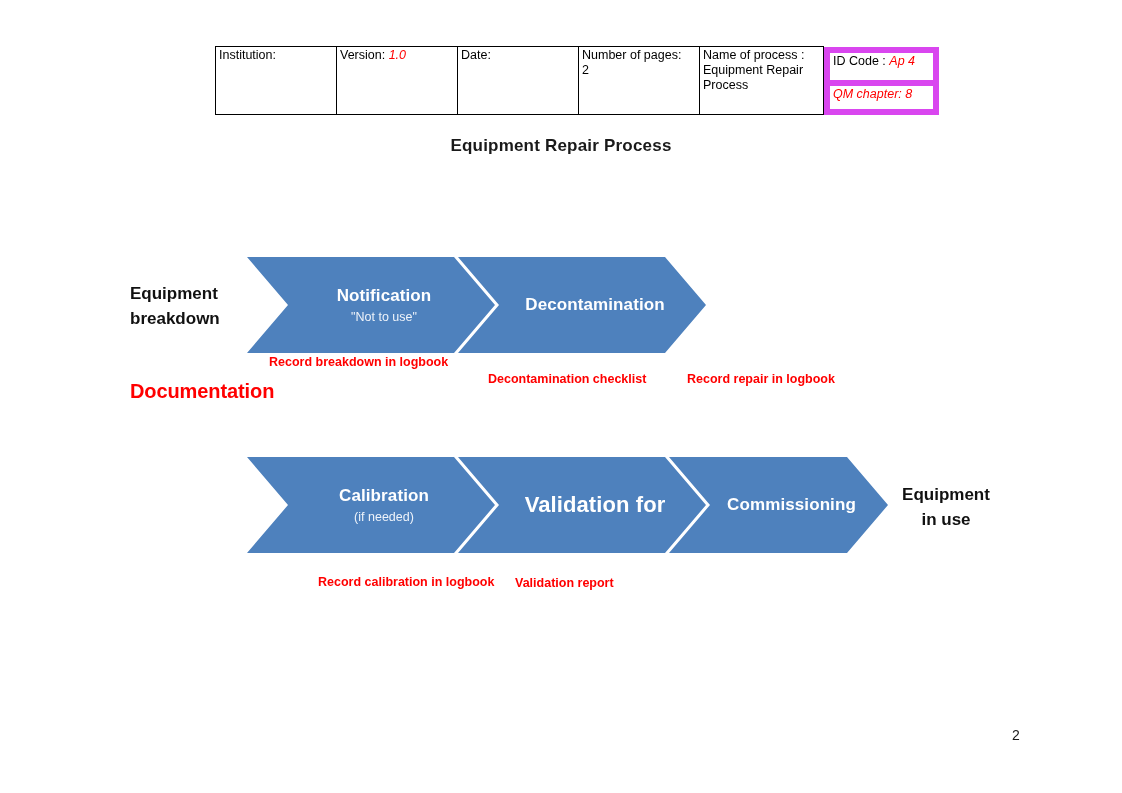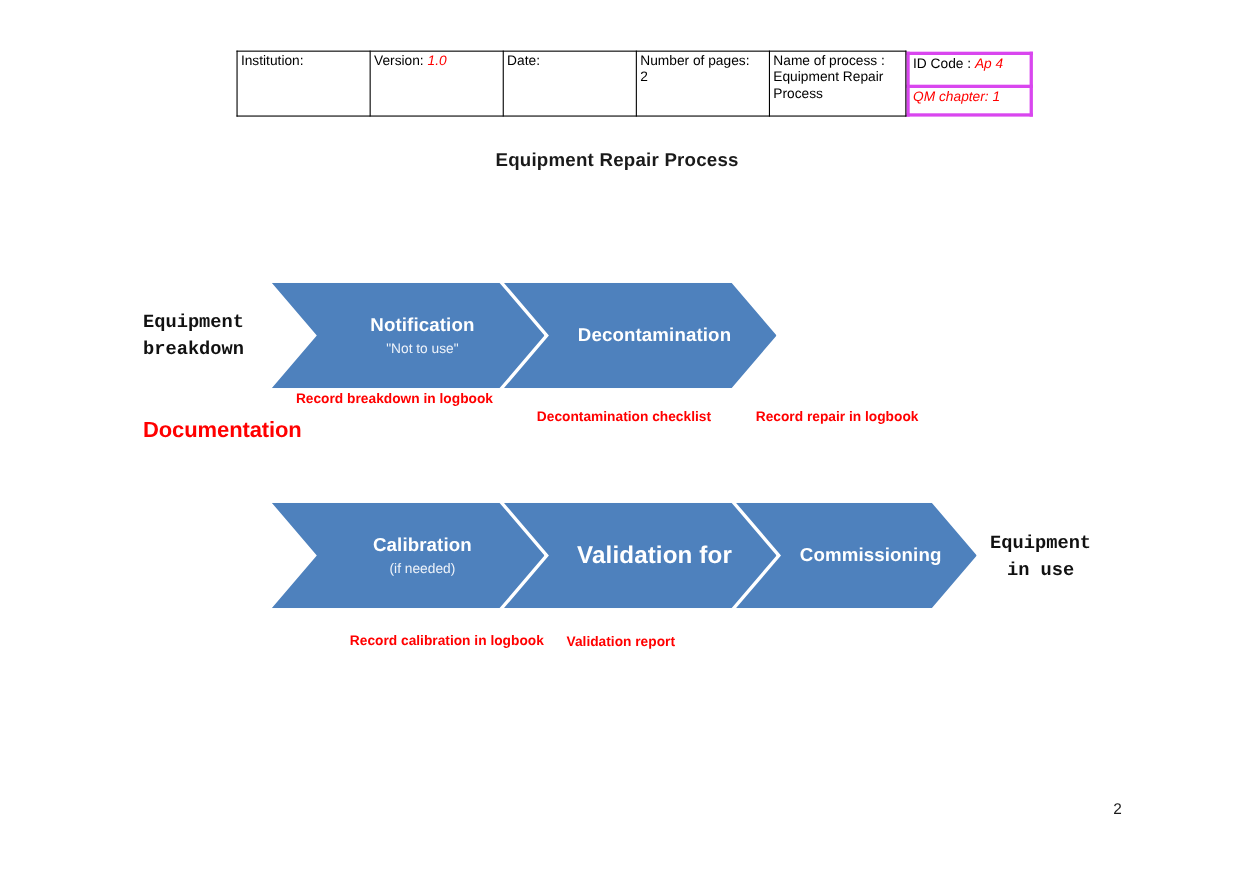--- a/index.html
+++ b/index.html
@@ -39,21 +39,21 @@
     height: auto;
     border: none;
   }
   .id-inner {
     width: 100%;
     border-collapse: collapse;
     table-layout: fixed;
     height: 100%;
   }
   .id-inner td {
-    border: 3px solid #d946ef;
+    border: 6px solid #d946ef;
     height: 26px;
     vertical-align: top;
   }
   .id-inner td.id-bottom {
     height: 22px;
     border-top: 1px solid #000000;
   }
   .red-i { color: #ff0000; font-style: italic; }
 
   
@@ -111,21 +111,20 @@
   .ch-b { left: 211px; width: 248px; }
   .ch-c { left: 422px; width: 219px; }
 
   
   .side-label {
     position: absolute;
     font-weight: bold;
     font-size: 17px;
     line-height: 25px;
     color: #111111;
-    font-family: Liberation Mono, monospace;
   }
   #label-equipment-breakdown { left: 130px; top: 281px; width: 115px; text-align: left; }
   #label-equipment-in-use { left: 896px; top: 482px; width: 100px; text-align: center; }
 
   
   .doc-heading {
     position: absolute;
     left: 130px;
     top: 380px;
     font-weight: bold;
@@ -184,21 +183,21 @@
       <table class="id-inner">
         <tbody>
               <tr>
           <td>
             <span>ID Code :</span>
             <span class="red-i">Ap 4</span>
           </td>
         </tr>
         <tr>
           <td class="id-bottom">
-            <span class="red-i">QM chapter: 1</span>
+            <span class="red-i">QM chapter: 8</span>
           </td>
         </tr>
       </tbody>
           </table>
     </td>
   </tr>
 </tbody>
   </table>
 
 <div class="slide-title">

